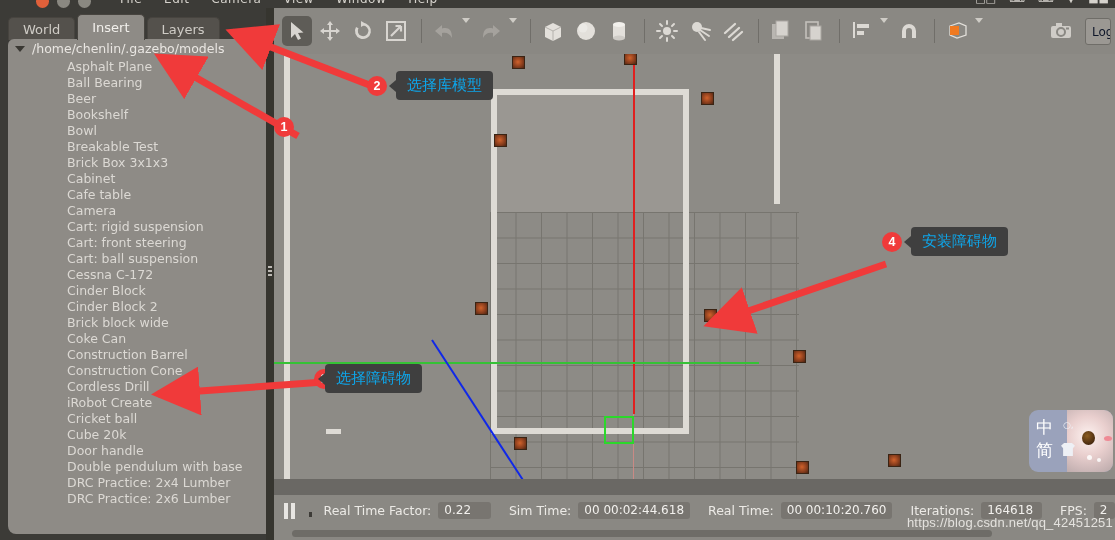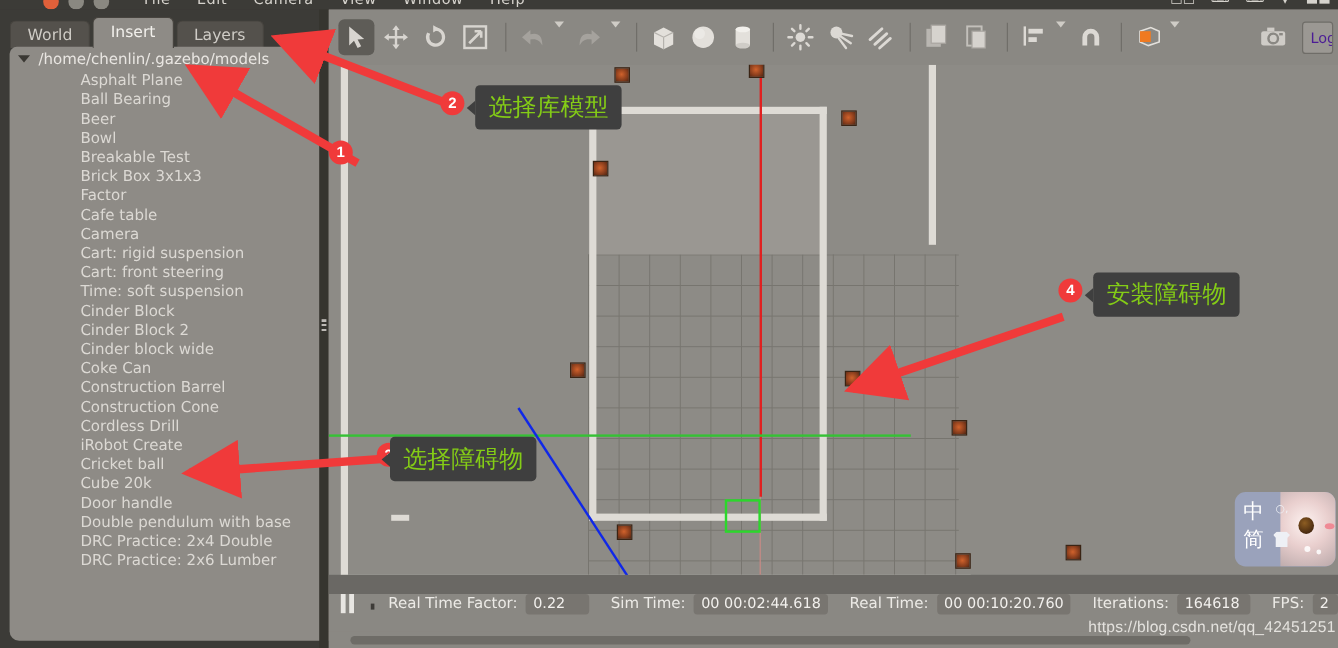--- a/index.html
+++ b/index.html
@@ -95,21 +95,21 @@
   .tb svg { position: absolute; left: 3px; top: 3px; }
   .sep { width: 1px; height: 24px; background: #706e69; margin: 0 7px; }
   .caret {
     width: 0; height: 0; border-left: 4px solid transparent; border-right: 4px solid transparent;
     border-top: 5px solid #cfccc6; margin: 10px 6px 0 0; align-self: flex-start;
   }
   .tb-right { position: absolute; right: 4px; top: 8px; display: flex; align-items: center; }
   .logbtn {
     height: 27px; line-height: 27px; padding: 0 6px; margin-left: 6px;
     background: #9b9893; border: 1px solid #6f6d68; border-radius: 3px;
-    font-size: 12px; color: #4c1d95; overflow: hidden; width: 26px;
+    font-size: 12px; color: #0f172a; overflow: hidden; width: 26px;
   }
 
   
   .scene {
     position: absolute; left: 0; top: 46px; width: 841px; height: 441px;
     background: #8d8b86; overflow: hidden;
   }
   .grid {
     position: absolute; left: 216px; top: 158px; width: 309px; height: 283px;
     background-image:
@@ -134,21 +134,21 @@
     position: absolute; width: 13px; height: 13px;
     background: radial-gradient(circle at 45% 45%, #d0622c 0%, #8c3f1d 55%, #4c2412 100%);
     border: 1px solid #3a2414;
   }
   .redmark { position: absolute; width: 9px; height: 9px; color: #f01414; font-size: 12px; line-height: 9px; text-align:center; font-weight: bold; }
   .floorband { position: absolute; left: 0; top: 425px; width: 841px; height: 16px; background: #6a6864; }
 
   
   .statusbar {
     position: absolute; left: 0; top: 487px; width: 841px; height: 31px;
-    background: #8a8883; display: flex; padding-left: 10px;
+    background: #8a8883; display: flex; align-items: center; padding-left: 10px;
     font-size: 12.5px; color: #eceae6; white-space: nowrap;
   }
   .pause { display: flex; margin-right: 7px; }
   .pause i { width: 4px; height: 16px; background: #e8e6e2; margin-right: 3px; }
   .stopdot { width: 5px; height: 5px; background: #3d3b37; margin: 8px 12px 0 4px; }
   .slabel { margin-right: 7px; }
   .sfield {
     background: #787570; border-radius: 3px; height: 17px; line-height: 17px;
     padding: 0 6px; margin-right: 18px; color: #f2f0ed; font-size: 12px;
   }
@@ -162,22 +162,22 @@
 
   
   .ann-svg { position: absolute; left: 0; top: 0; width: 1115px; height: 540px; pointer-events: none; }
   .badge {
     position: absolute; width: 20px; height: 20px; border-radius: 50%;
     background: #f03a3a; color: #fff; font-size: 12.5px; font-weight: bold;
     text-align: center; line-height: 20px;
     font-family: "Liberation Sans", sans-serif;
   }
   .callout {
-    position: absolute; background: #3f3f3f; color: #84cc16;
-    border-radius: 4px; padding: 5px 11px; font-size: 20px; white-space: nowrap;
+    position: absolute; background: #3f3f3f; color: #0ea5e9;
+    border-radius: 4px; padding: 5px 11px; font-size: 15px; white-space: nowrap;
     font-family: Liberation Serif, serif;
   }
   .callout::before {
     content: ""; position: absolute; left: -7px; top: 50%; margin-top: -6px;
     border-top: 6px solid transparent; border-bottom: 6px solid transparent;
     border-right: 7px solid #3f3f3f;
   }
 
   
   .ime {
@@ -223,42 +223,44 @@
 
     <div class="model-box">
       <div class="root-row">
         <span class="tri"></span>
         <span>/home/chenlin/.gazebo/models</span>
       </div>
       <div class="mlist" id="model-list">
             <div class="mitem">Asphalt Plane</div>
             <div class="mitem">Ball Bearing</div>
             <div class="mitem">Beer</div>
+            <div class="mitem">Bookshelf</div>
             <div class="mitem">Bowl</div>
             <div class="mitem">Breakable Test</div>
             <div class="mitem">Brick Box 3x1x3</div>
-            <div class="mitem">Factor</div>
+            <div class="mitem">Cabinet</div>
             <div class="mitem">Cafe table</div>
             <div class="mitem">Camera</div>
             <div class="mitem">Cart: rigid suspension</div>
             <div class="mitem">Cart: front steering</div>
-            <div class="mitem">Time: soft suspension</div>
+            <div class="mitem">Cart: ball suspension</div>
+            <div class="mitem">Cessna C-172</div>
             <div class="mitem">Cinder Block</div>
             <div class="mitem">Cinder Block 2</div>
-            <div class="mitem">Cinder block wide</div>
+            <div class="mitem">Brick block wide</div>
             <div class="mitem">Coke Can</div>
             <div class="mitem">Construction Barrel</div>
             <div class="mitem">Construction Cone</div>
             <div class="mitem">Cordless Drill</div>
             <div class="mitem">iRobot Create</div>
             <div class="mitem">Cricket ball</div>
             <div class="mitem">Cube 20k</div>
             <div class="mitem">Door handle</div>
             <div class="mitem">Double pendulum with base</div>
-            <div class="mitem">DRC Practice: 2x4 Double</div>
+            <div class="mitem">DRC Practice: 2x4 Lumber</div>
             <div class="mitem">DRC Practice: 2x6 Lumber</div>
           </div>
       <div class="vscroll"></div>
     </div>
   </div>
 
   <div class="splitter">
         <i></i>
       </div>
 

